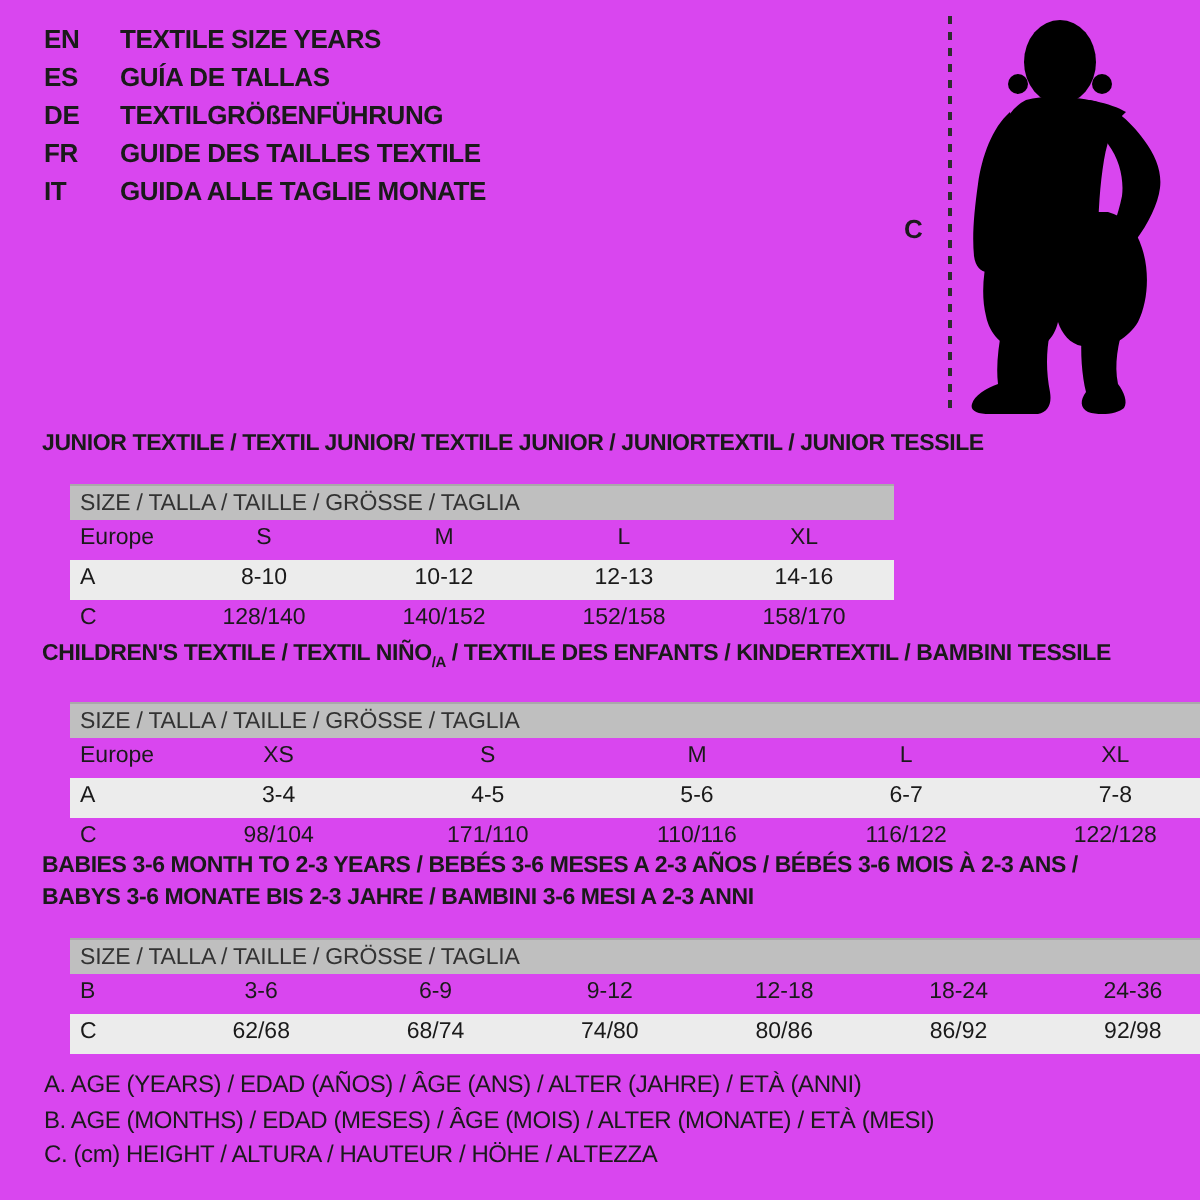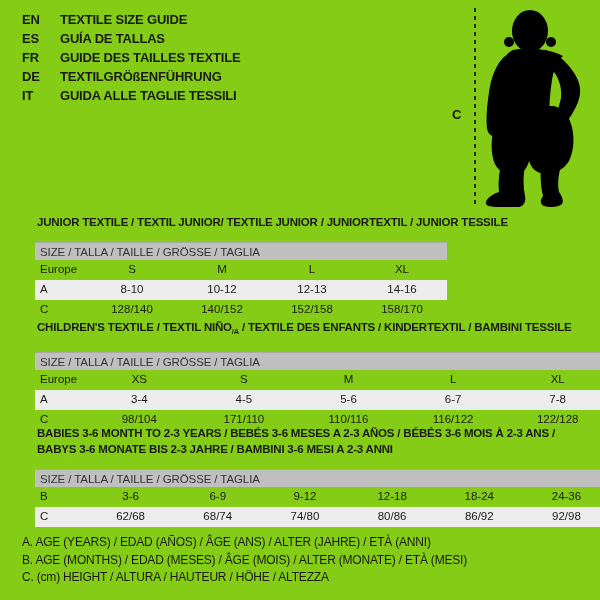--- a/index.html
+++ b/index.html
@@ -6,41 +6,41 @@
     --text:#1a1a1a;
     --bar-bg:#bfbfbf;
     --bar-text:#333333;
     --row-shaded:#ececec;
     --dash:#2e2e2e;
     --sil:#000000;
   }
   *{margin:0;padding:0;box-sizing:border-box;}
   html,body{background:#ffffff;}
   .page{
-    position:relative;width:600px;height:600px;background:#84cc16;overflow:hidden;
+    position:relative;width:600px;height:600px;background:#d946ef;overflow:hidden;
     font-family:"Liberation Sans","DejaVu Sans",sans-serif;color:var(--text);
   }
   
   .langs{position:absolute;left:22px;top:10px;}
   .lang-row{display:flex;line-height:19px;font-size:13px;font-weight:bold;letter-spacing:-0.2px;}
   .lang-code{width:38px;}
   
   .dash-line{
     position:absolute;left:474px;top:8px;width:2px;height:199px;
     background:repeating-linear-gradient(to bottom,var(--dash) 0 4px,transparent 4px 8px);
   }
   .c-label{position:absolute;left:452px;top:107px;font-size:13px;font-weight:bold;}
   .toddler{position:absolute;left:483px;top:8px;}
   
   .tbl-section{position:absolute;left:17px;}
   .sec0{top:214px;}
   .sec1{top:319px;}
   .sec2{top:425px;}
   .tbl-title{
-    margin-left:20px;font-size:11.5px;font-weight:bold;line-height:16px;
+    margin-left:4px;font-size:11.5px;font-weight:bold;line-height:16px;
     letter-spacing:-0.2px;white-space:nowrap;
   }
   .tbl-title sub{font-size:0.65em;}
   .tbl{margin-top:12px;margin-left:18px;}
   .tbl-i0 .tbl{width:412px;}
   .tbl-i1 .tbl,.tbl-i2 .tbl{width:575px;}
   .size-bar{
     height:18px;line-height:18px;background:var(--bar-bg);color:var(--bar-text);
     font-size:11.5px;padding-left:5px;letter-spacing:-0.1px;
     border-top:1px solid #a9a9a9;
@@ -54,37 +54,37 @@
   .note-line{font-size:12px;font-weight:normal;line-height:17.5px;letter-spacing:-0.2px;white-space:nowrap;}
 </style>
 </head>
 <body>
 
 <div class="page">
 
   <div class="langs" id="langs">
       <div class="lang-row">
         <span class="lang-code">EN</span>
-        <span class="lang-title">TEXTILE SIZE GUIDE</span>
+        <span class="lang-title">TEXTILE SIZE YEARS</span>
       </div>
       <div class="lang-row">
         <span class="lang-code">ES</span>
         <span class="lang-title">GUÍA DE TALLAS</span>
       </div>
       <div class="lang-row">
+        <span class="lang-code">DE</span>
+        <span class="lang-title">TEXTILGRÖßENFÜHRUNG</span>
+      </div>
+      <div class="lang-row">
         <span class="lang-code">FR</span>
         <span class="lang-title">GUIDE DES TAILLES TEXTILE</span>
       </div>
       <div class="lang-row">
-        <span class="lang-code">DE</span>
-        <span class="lang-title">TEXTILGRÖßENFÜHRUNG</span>
-      </div>
-      <div class="lang-row">
         <span class="lang-code">IT</span>
-        <span class="lang-title">GUIDA ALLE TAGLIE TESSILI</span>
+        <span class="lang-title">GUIDA ALLE TAGLIE MONATE</span>
       </div>
     </div>
 
   <div class="dash-line"></div>
   <span class="c-label">C</span>
 
   <svg class="toddler" width="104" height="200" viewBox="0 0 104 200" aria-hidden="true">
     <g fill="#000000">
       <ellipse cx="47" cy="23" rx="18" ry="21"></ellipse>
       <circle cx="26" cy="34" r="5"></circle>

